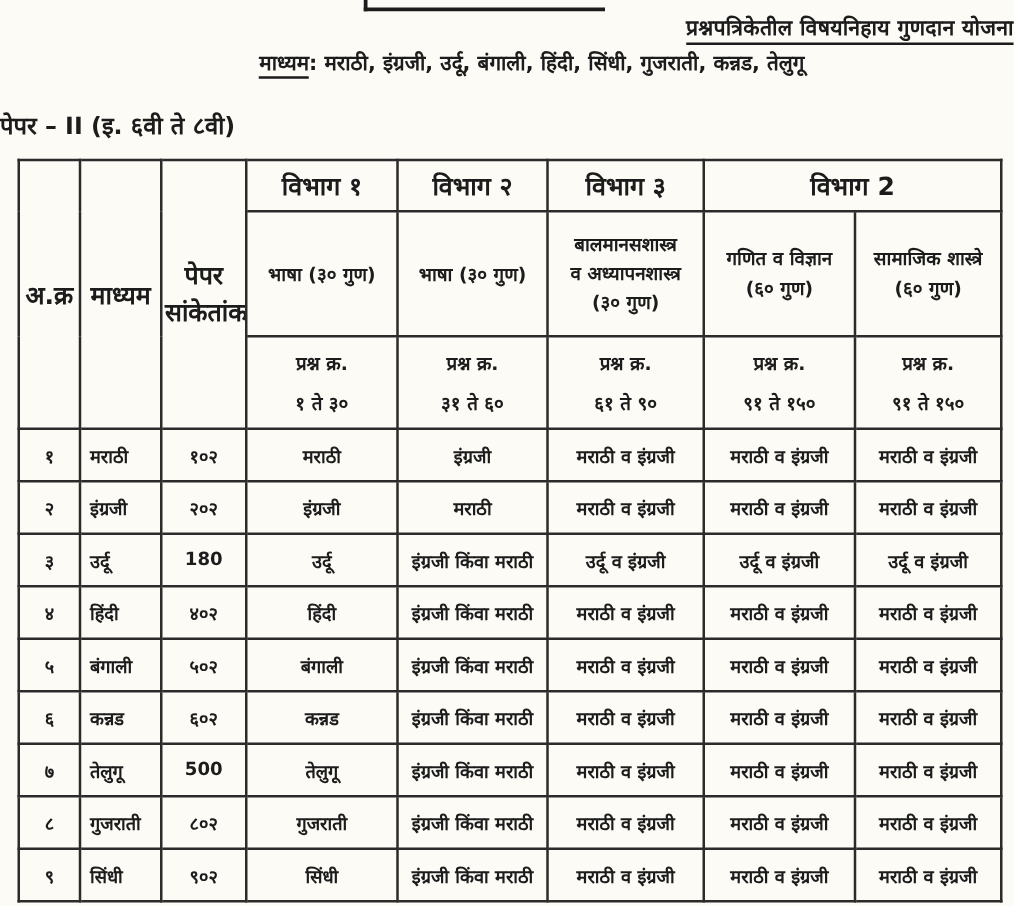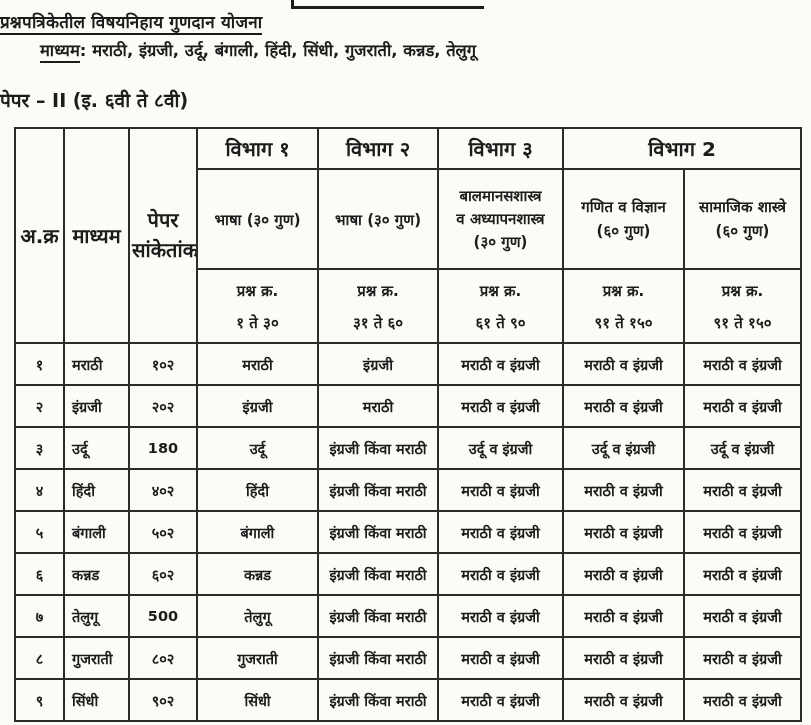--- a/index.html
+++ b/index.html
@@ -20,32 +20,32 @@
     position: absolute;
     left: 291px;
     top: -4px;
     width: 190px;
     height: 10px;
     border-left: 3px solid #1c1c1c;
     border-bottom: 3px solid #1c1c1c;
   }
   .doc-title {
     margin: 10px 0 0 0;
-    text-align: left;
+    text-align: right;
     font-size: 17px;
     font-weight: bold;
     letter-spacing: 0.2px;
   }
   .doc-title .underlined {
     border-bottom: 2px solid #1c1c1c;
     padding-bottom: 1px;
   }
   .medium-line {
     margin: 5px 0 0 0;
-    text-align: left;
+    text-align: center;
     font-size: 16.5px;
     font-weight: bold;
     padding-left: 40px;
   }
   .medium-line .underlined {
     border-bottom: 2px solid #1c1c1c;
     padding-bottom: 1px;
   }
   .paper-heading {
     margin: 26px 0 0 0;

